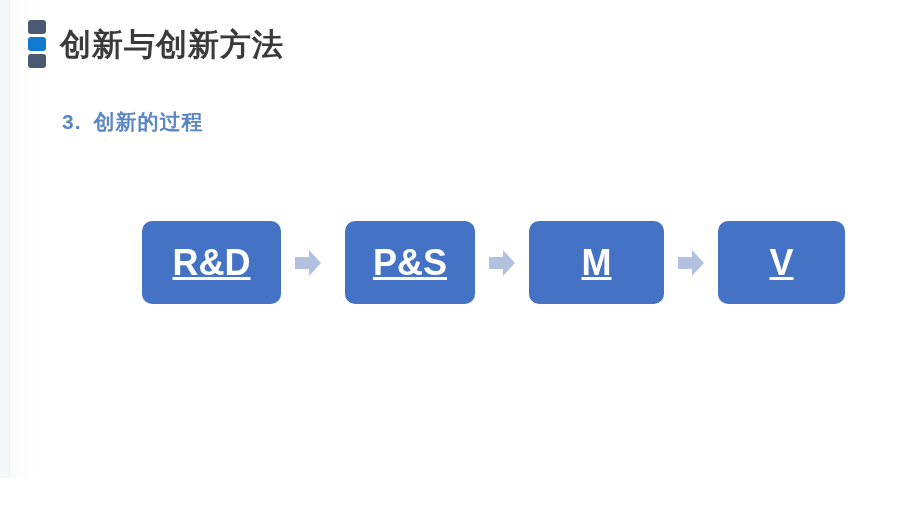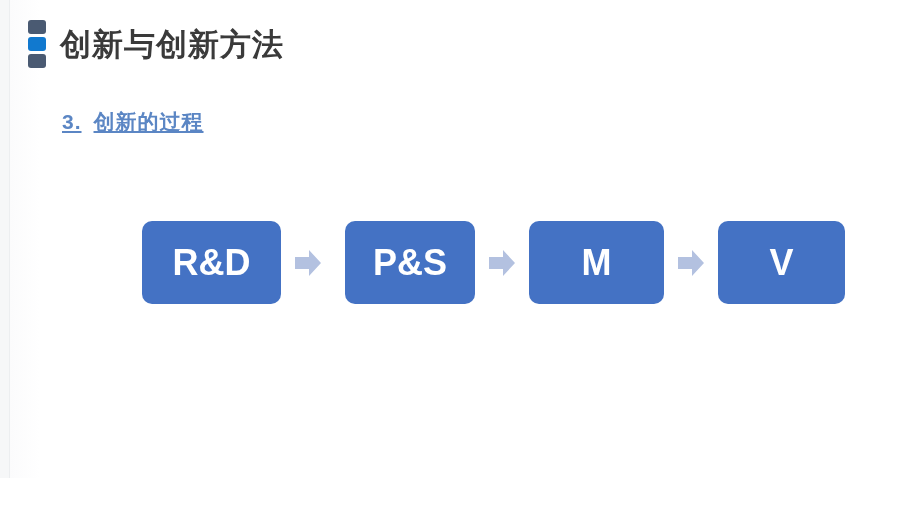--- a/index.html
+++ b/index.html
@@ -77,21 +77,20 @@
   
   .subtitle {
     position: absolute;
     left: 62px;
     top: 108px;
     font-size: 21px;
     font-weight: bold;
     color: #5b86c4;
     letter-spacing: 1px;
     white-space: nowrap;
-    text-decoration: underline;
   }
   .subtitle .num {
     margin-right: 12px;
   }
 
   
   .flow {
     position: absolute;
     left: 142px;
     top: 221px;
@@ -102,20 +101,21 @@
     height: 83px;
     border-radius: 10px;
     background: #4472c4;
     display: flex;
     align-items: center;
     justify-content: center;
     color: #ffffff;
     font-size: 36px;
     font-weight: bold;
     letter-spacing: 0px;
+    text-decoration: underline;
   }
   .flow-box.w1 { width: 139px; }
   .flow-box.w2 { width: 130px; margin-left: 10px; }
   .flow-box.w3 { width: 135px; }
   .flow-box.w4 { width: 127px; }
 
   .flow-arrow {
     width: 26px;
     height: 30px;
     margin: 0 14px;

